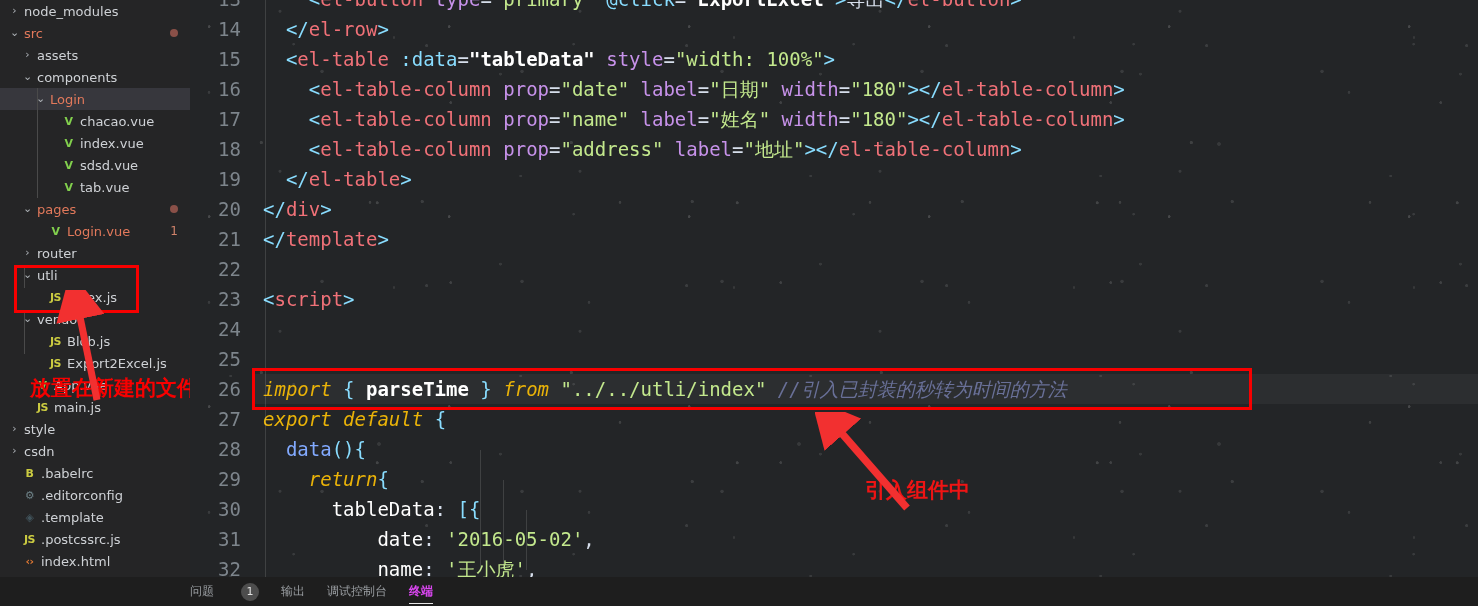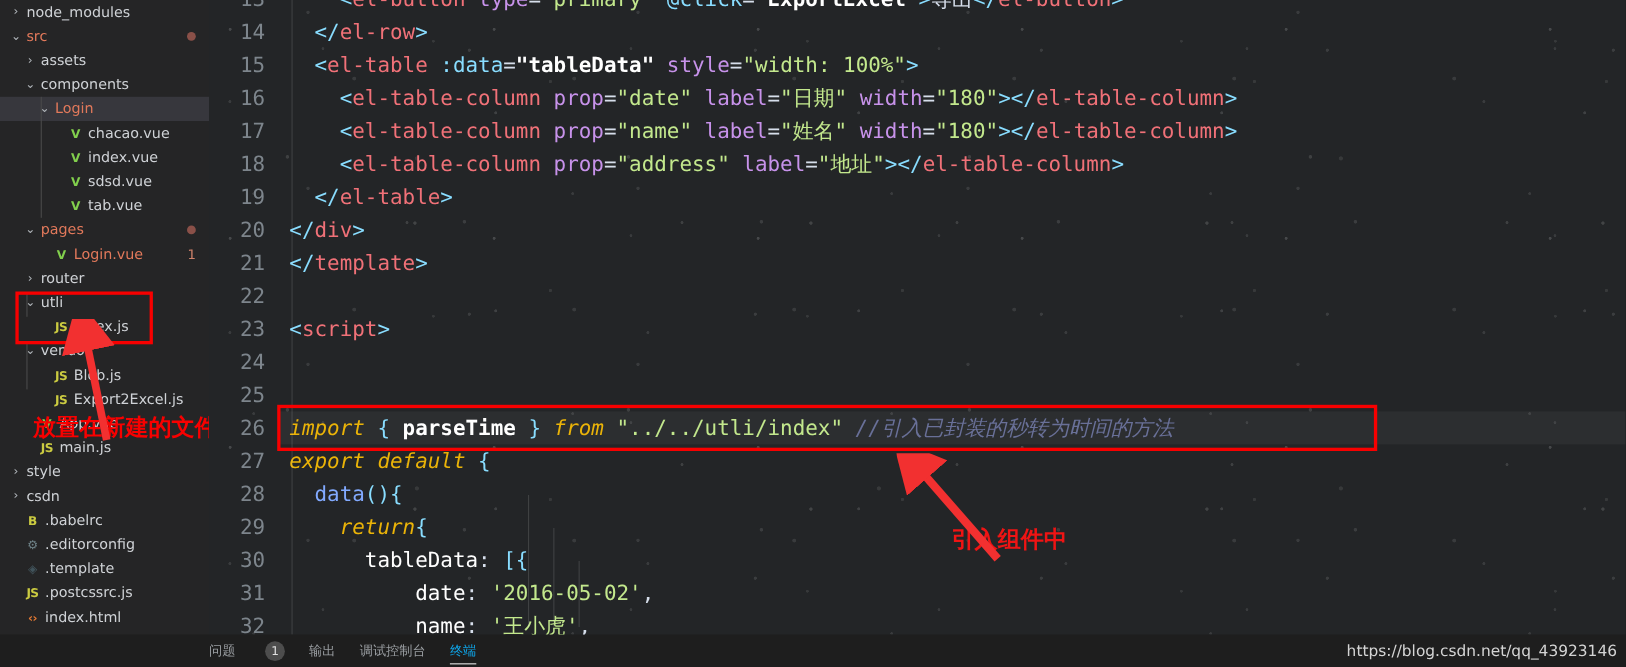--- a/index.html
+++ b/index.html
@@ -202,21 +202,21 @@
   .ptab {
     font-size: 12px;
     color: #9a9ea2;
     margin-right: 22px;
     position: relative;
     height: 29px;
     display: flex; align-items: center;
     white-space: nowrap;
     gap: 20px;
   }
-  .ptab.active { color: #0ea5e9; }
+  .ptab.active { color: #d946ef; font-weight: bold; }
   .ptab.active::after {
     content: "";
     position: absolute;
     left: 0; right: 0; bottom: 2px;
     height: 1px; background: #e7e7e7;
   }
   .ptab .cnt {
     display: inline-flex;
     align-items: center; justify-content: center;
     min-width: 18px; height: 18px;
@@ -429,16 +429,15 @@
         <div class="ptab">
           <span>输出</span>
         </div>
         <div class="ptab">
           <span>调试控制台</span>
         </div>
         <div class="ptab active">
           <span>终端</span>
         </div>
       </div>
-    <div class="watermark">https://blog.csdn.net/qq_43923146</div>
   </div>
 
 </div>
 
 </body></html>

